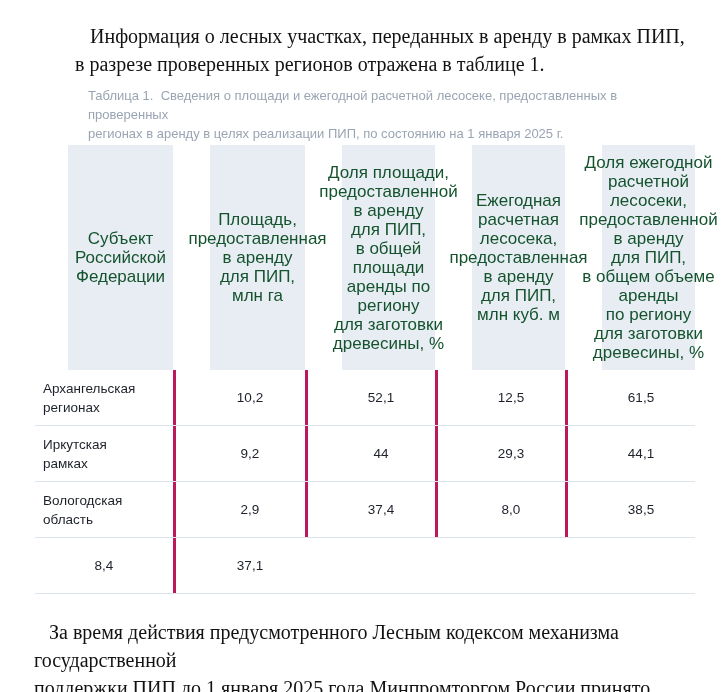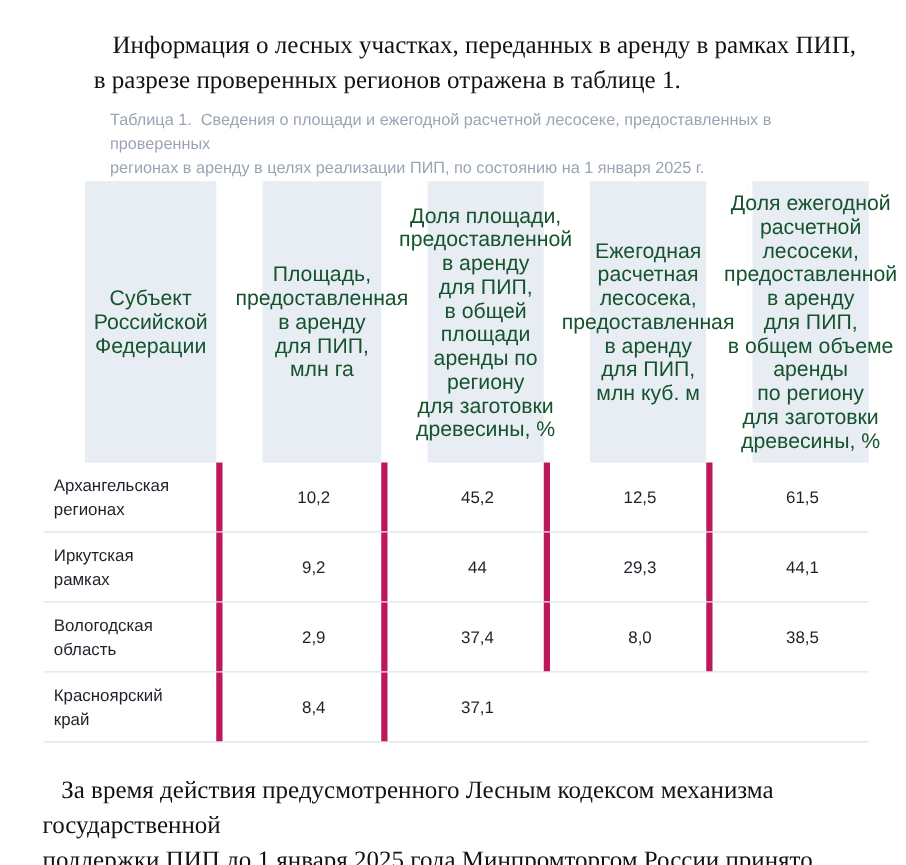--- a/index.html
+++ b/index.html
@@ -65,21 +65,21 @@
   .cell {
     display: flex;
     align-items: center;
     justify-content: center;
     box-sizing: border-box;
     font-size: 13.5px;
     line-height: 19px;
     color: #1d2129;
     white-space: pre-line;
   }
-  .cell + .cell { border-left: 5px solid #be185d; padding-left: 19px; }
+  .cell + .cell { border-left: 3px solid #be185d; padding-left: 19px; }
   .cell.region {
     justify-content: flex-start;
     text-align: left;
     padding-left: 8px;
   }
 </style>
 </head>
 <body>
 
 <div class="page">
@@ -126,21 +126,21 @@
 аренды
 по региону
 для заготовки
 древесины, %</div>
     </div>
 
     <div class="trow">
       <div class="cell region">Архангельская
 регионах</div>
       <div class="cell">10,2</div>
-      <div class="cell">45,2</div>
+      <div class="cell">52,1</div>
       <div class="cell">12,5</div>
       <div class="cell">61,5</div>
     </div>
 
     <div class="trow">
       <div class="cell region">Иркутская
 рамках</div>
       <div class="cell">9,2</div>
       <div class="cell">44</div>
       <div class="cell">29,3</div>
@@ -150,22 +150,20 @@
     <div class="trow">
       <div class="cell region">Вологодская
 область</div>
       <div class="cell">2,9</div>
       <div class="cell">37,4</div>
       <div class="cell">8,0</div>
       <div class="cell">38,5</div>
     </div>
 
     <div class="trow">
-      <div class="cell region">Красноярский
-край</div>
       <div class="cell">8,4</div>
       <div class="cell">37,1</div>
     </div>
 
   </div>
 
   <p class="para closing">За время действия предусмотренного Лесным кодексом механизма государственной
 поддержки ПИП до 1 января 2025 года Минпромторгом России принято решение
 о включении в перечень ПИП 285 проектов в 41 субъекте Российской Федерации.</p>
 

